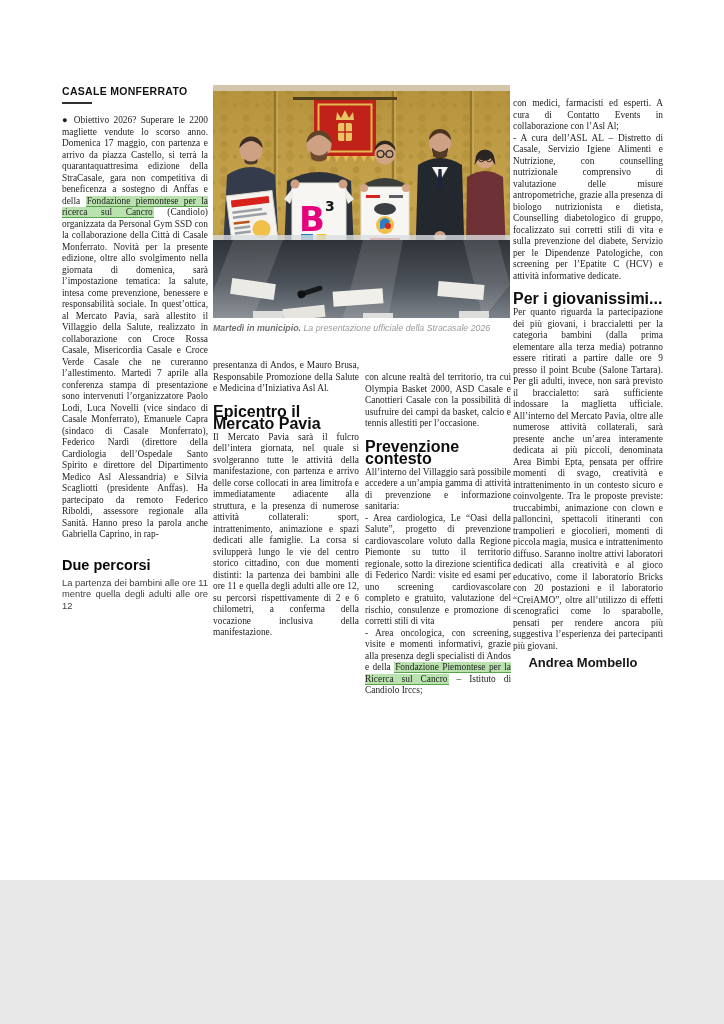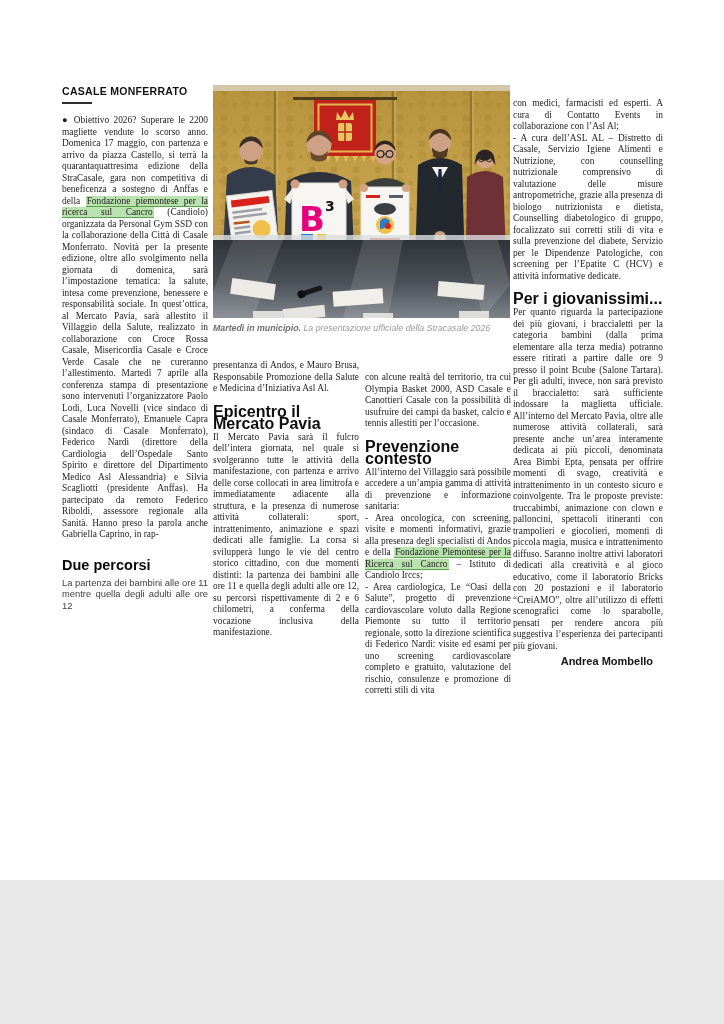--- a/index.html
+++ b/index.html
@@ -20,22 +20,22 @@
   .box{margin-top:16px;}
   .box-title{font-family:"Liberation Sans","DejaVu Sans",sans-serif;font-weight:800;font-size:14.5px;
              color:#0a0a0a;margin:0 0 4px 0;line-height:16px;}
   .box-text{font-family:"Liberation Sans","DejaVu Sans",sans-serif;font-size:11.6px;line-height:14px;
             color:#3e3e3e;margin:0;text-align:left;}
   .photo{position:absolute;left:213px;top:85px;width:297px;height:233px;overflow:hidden;background:#c3a04a;}
   .caption{position:absolute;left:213px;top:323px;width:297px;
            font-family:"Liberation Sans","DejaVu Sans",sans-serif;font-style:italic;font-size:8.8px;
            line-height:11px;color:#9a9a9a;}
   .caption b{color:#6f6f6f;font-weight:700;}
-  .byline{font-family:"Liberation Sans","DejaVu Sans",sans-serif;font-weight:700;font-size:11px;
-          color:#151515;text-align:right;padding-right:10px;margin-top:3px;}
+  .byline{font-family:"Liberation Sans","DejaVu Sans",sans-serif;font-weight:700;font-size:13px;
+          color:#151515;text-align:center;padding-right:10px;margin-top:3px;}
 </style>
 </head>
 <body>
 
 <div class="page">
 
   <div class="col col1">
     <div class="kicker">CASALE MONFERRATO</div>
     <div class="kicker-rule"></div>
     <p><span>● Obiettivo 2026? Superare le 2200 magliette vendute lo scorso anno. Domenica 17 maggio, con partenza e arrivo da piazza Castello, si terrà la quarantaquattresima edizione della StraCasale, gara non competitiva di beneficenza a sostegno di Anffas e della </span><span class="hl">Fondazione piemontese per la ricerca sul Cancro</span><span> (Candiolo) organizzata da Personal Gym SSD con la collaborazione della Città di Casale Monferrato. Novità per la presente edizione, oltre allo svolgimento nella giornata di domenica, sarà l’impostazione tematica: la salute, intesa come prevenzione, benessere e responsabilità sociale. In quest’ottica, al Mercato Pavia, sarà allestito il Villaggio della Salute, realizzato in collaborazione con Croce Rossa Casale, Misericordia Casale e Croce Verde Casale che ne cureranno l’allestimento. Martedì 7 aprile alla conferenza stampa di presentazione sono intervenuti l’organizzatore Paolo Lodi, Luca Novelli (vice sindaco di Casale Monferrato), Emanuele Capra (sindaco di Casale Monferrato), Federico Nardi (direttore della Cardiologia dell’Ospedale Santo Spirito e direttore del Dipartimento Medico Asl Alessandria) e Silvia Scagliotti (presidente Anffas). Ha partecipato da remoto Federico Riboldi, assessore regionale alla Sanità. Hanno preso la parola anche Gabriella Caprino, in rap-</span></p>
@@ -214,22 +214,22 @@
   <div class="col col2">
     <p>presentanza di Andos, e Mauro Brusa, Responsabile Promozione della Salute e Medicina d’Iniziativa Asl Al.</p>
     <div class="sec-head">Epicentro il Mercato Pavia</div>
     <p>Il Mercato Pavia sarà il fulcro dell’intera giornata, nel quale si svolgeranno tutte le attività della manifestazione, con partenza e arrivo delle corse collocati in area limitrofa e immediatamente adiacente alla struttura, e la presenza di numerose attività collaterali: sport, intrattenimento, animazione e spazi dedicati alle famiglie. La corsa si svilupperà lungo le vie del centro storico cittadino, con due momenti distinti: la partenza dei bambini alle ore 11 e quella degli adulti alle ore 12, su percorsi rispettivamente di 2 e 6 chilometri, a conferma della vocazione inclusiva della manifestazione.</p>
   </div>
 
   <div class="col col3">
     <p>con alcune realtà del territorio, tra cui Olympia Basket 2000, ASD Casale e Canottieri Casale con la possibilità di usufruire dei campi da basket, calcio e tennis allestiti per l’occasione.</p>
     <div class="sec-head">Prevenzione contesto</div>
     <p>All’interno del Villaggio sarà possibile accedere a un’ampia gamma di attività di prevenzione e informazione sanitaria:</p>
+    <p>- Area cardiologica, Le “Oasi della Salute”, progetto di prevenzione cardiovascolare voluto dalla Regione Piemonte su tutto il territorio regionale, sotto la direzione scientifica di Federico Nardi: visite ed esami per uno screening cardiovascolare completo e gratuito, valutazione del rischio, consulenze e promozione di corretti stili di vita</p>
     <p><span>- Area oncologica, con screening, visite e momenti informativi, grazie alla presenza degli specialisti di Andos e della </span><span class="hl">Fondazione Piemontese per la Ricerca sul Cancro</span><span> – Istituto di Candiolo Irccs;</span></p>
-    <p>- Area cardiologica, Le “Oasi della Salute”, progetto di prevenzione cardiovascolare voluto dalla Regione Piemonte su tutto il territorio regionale, sotto la direzione scientifica di Federico Nardi: visite ed esami per uno screening cardiovascolare completo e gratuito, valutazione del rischio, consulenze e promozione di corretti stili di vita</p>
   </div>
 
   <div class="col col4">
     <p>con medici, farmacisti ed esperti. A cura di Contatto Events in collaborazione con l’Asl Al;</p>
     <p>- A cura dell’ASL AL – Distretto di Casale, Servizio Igiene Alimenti e Nutrizione, con counselling nutrizionale comprensivo di valutazione delle misure antropometriche, grazie alla presenza di biologo nutrizionista e dietista, Counselling diabetologico di gruppo, focalizzato sui corretti stili di vita e sulla prevenzione del diabete, Servizio per le Dipendenze Patologiche, con screening per l’Epatite C (HCV) e attività informative dedicate.</p>
     <div class="sec-head">Per i giovanissimi...</div>
     <p>Per quanto riguarda la partecipazione dei più giovani, i braccialetti per la categoria bambini (dalla prima elementare alla terza media) potranno essere ritirati a partire dalle ore 9 presso il point Bcube (Salone Tartara). Per gli adulti, invece, non sarà previsto il braccialetto: sarà sufficiente indossare la maglietta ufficiale. All’interno del Mercato Pavia, oltre alle numerose attività collaterali, sarà presente anche un’area interamente dedicata ai più piccoli, denominata Area Bimbi Epta, pensata per offrire momenti di svago, creatività e intrattenimento in un contesto sicuro e coinvolgente. Tra le proposte previste: truccabimbi, animazione con clown e palloncini, spettacoli itineranti con trampolieri e giocolieri, momenti di piccola magia, musica e intrattenimento diffuso. Saranno inoltre attivi laboratori dedicati alla creatività e al gioco educativo, come il laboratorio Bricks con 20 postazioni e il laboratorio “CreiAMO”, oltre all’utilizzo di effetti scenografici come lo sparabolle, pensati per rendere ancora più suggestiva l’esperienza dei partecipanti più giovani.</p>
     <div class="byline">Andrea Mombello</div>
   </div>
 

